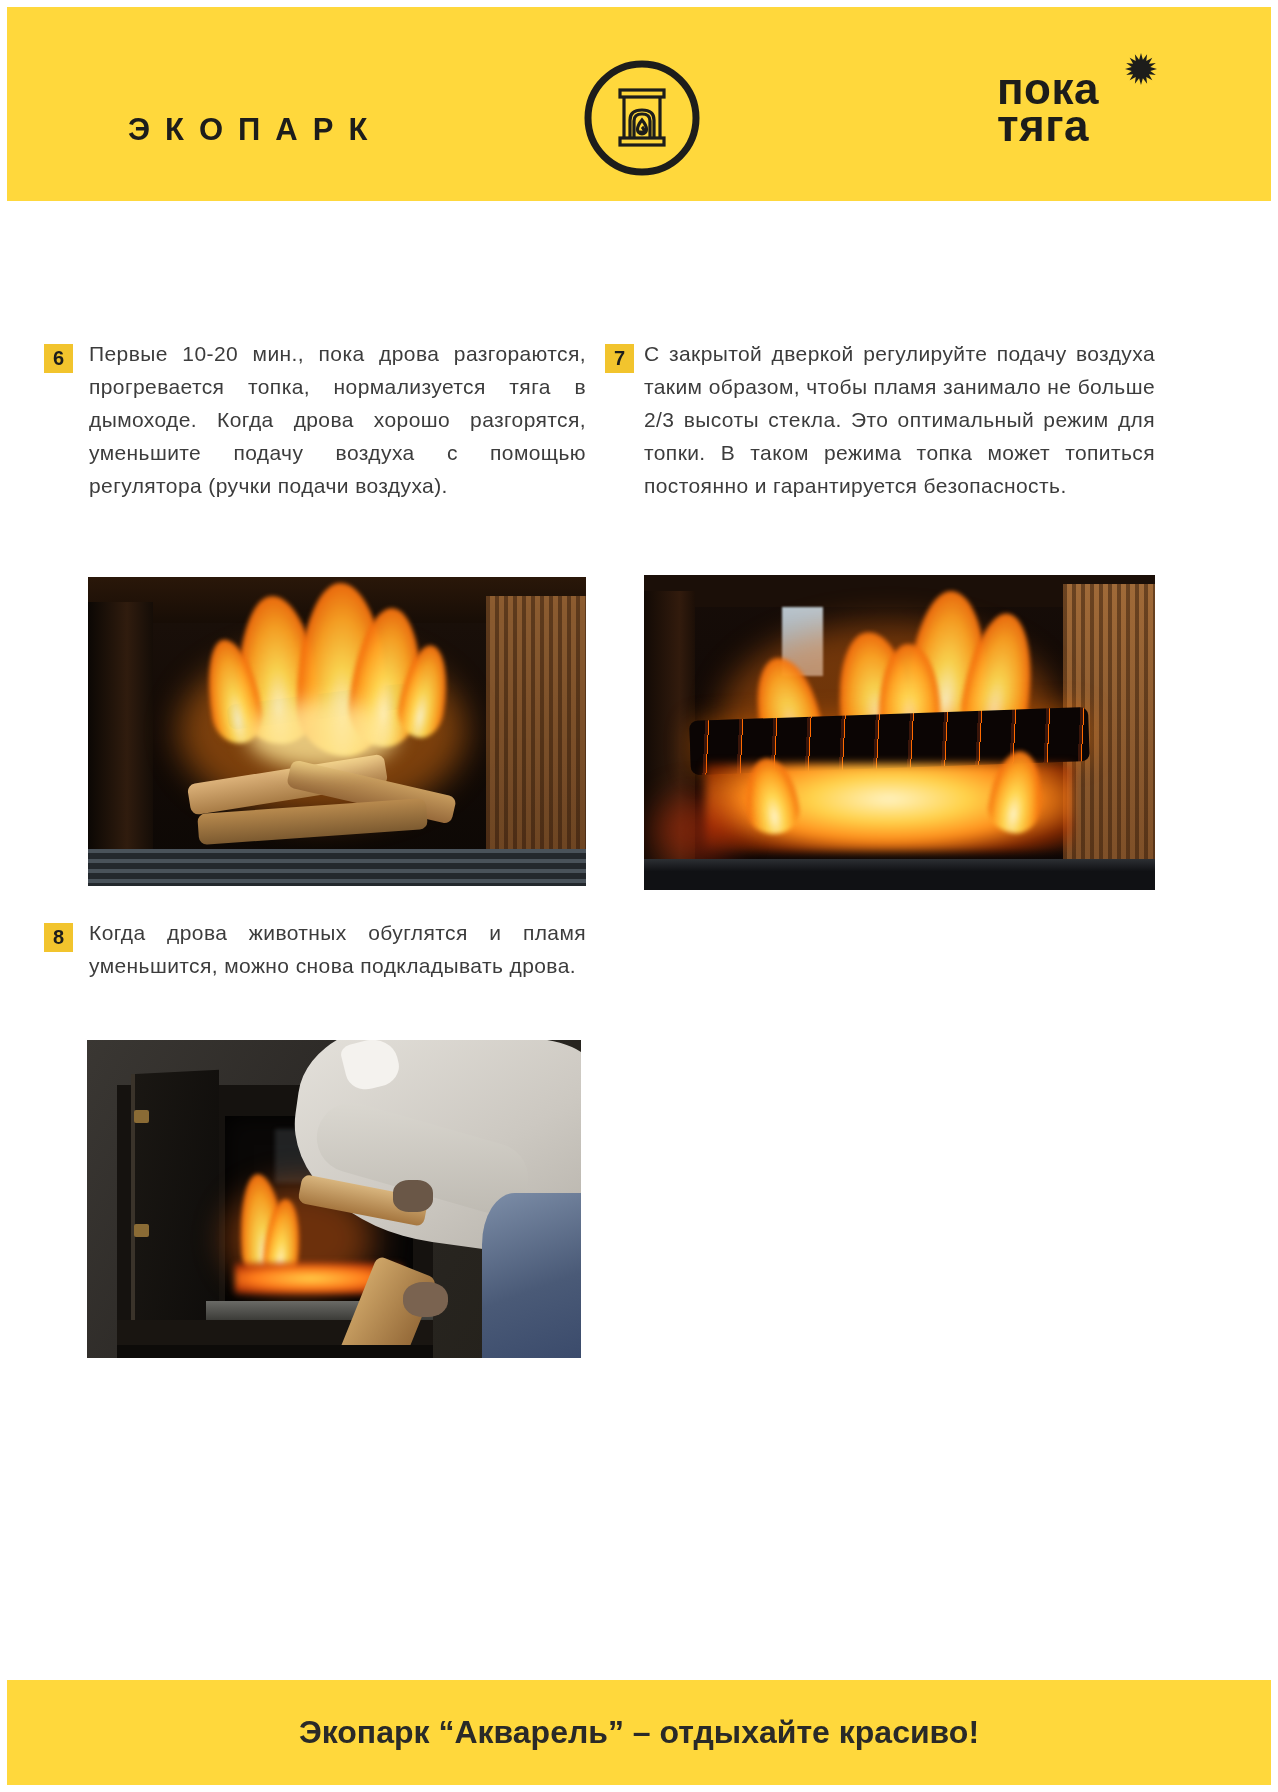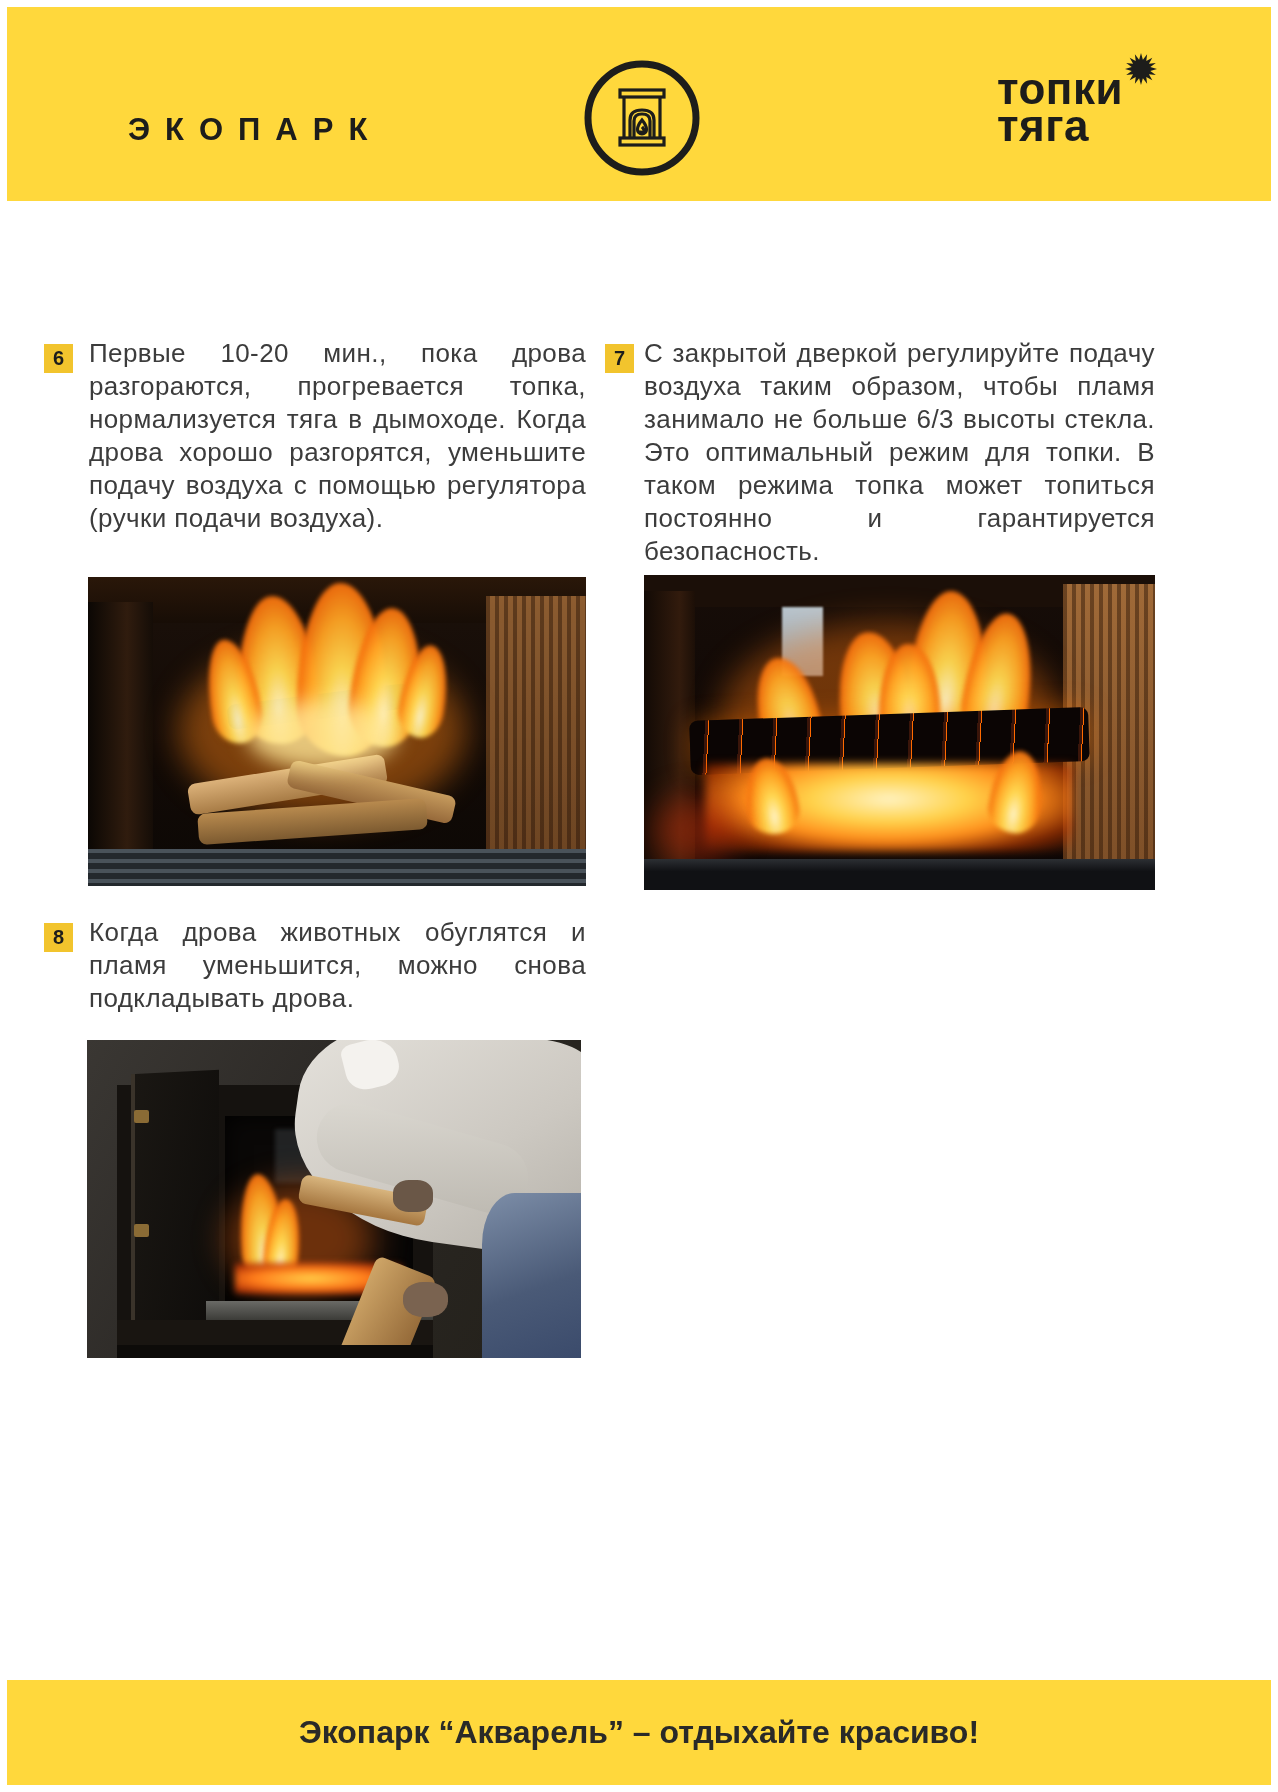--- a/index.html
+++ b/index.html
@@ -19,21 +19,21 @@
   .circle-badge{position:absolute;left:582px;top:58px;width:120px;height:120px;}
 
   .slogan{position:absolute;left:7px;top:1680px;width:1264px;height:105px;
           display:flex;align-items:center;justify-content:center;
           font-size:32px;font-weight:bold;color:#2a2a28;}
 
   
   .badge{position:absolute;width:29px;height:29px;background:#F2C42D;color:#1d1d1b;
          display:flex;align-items:center;justify-content:center;
          font-size:20px;font-weight:bold;}
-  .step-text{position:absolute;font-size:26px;line-height:33px;color:#3c3c3c;
+  .step-text{position:absolute;font-size:21px;line-height:33px;color:#3c3c3c;
              text-align:justify;letter-spacing:0.4px;}
 
   
   .photo{position:absolute;overflow:hidden;background:#120b07;
          box-shadow:inset 0 0 40px rgba(0,0,0,.55);}
   .photo *{position:absolute;}
   .fl{background:radial-gradient(ellipse at 50% 78%, #fff7cd 0%, #ffd952 26%, #ffa424 52%,
        #f26509 74%, rgba(120,30,0,0) 92%);
       border-radius:48% 52% 46% 54%/72% 70% 30% 28%;filter:blur(2px);opacity:.95;}
   .glow{border-radius:50%;filter:blur(16px);}
@@ -61,32 +61,32 @@
         <rect x="38" y="80" width="44" height="7"></rect>
         <path d="M48 80 V62 Q48 52 60 52 Q72 52 72 62 V80"></path>
         <path d="M52 80 V63 Q52 56 60 56 Q68 56 68 63 V80"></path>
         <path d="M60 62 C56.5 66 55.5 68.5 55.5 71.5 A4.5 4.5 0 0 0 64.5 71.5 C64.5 68.5 63.5 66 60 62 Z"></path>
         <path d="M58 72.5 a2 2 0 0 0 4 0 c0-1.2-.8-2.4-2-3.6"></path>
       </g>
     </svg>
   </div>
 
   <div class="logo">
-    <div>топки</div>
+    <div>пока</div>
     <div>тяга</div>
   </div>
   <svg class="ab" style="left:1124px;top:52px" width="34" height="34" viewBox="0 0 34 34">
     <polygon fill="#1d1d1b" points="17,1 18.9,7.7 23.1,2.2 22.3,9.1 28.3,5.7 24.9,11.7 31.8,10.9 26.3,15.1 33,17 26.3,18.9 31.8,23.1 24.9,22.3 28.3,28.3 22.3,24.9 23.1,31.8 18.9,26.3 17,33 15.1,26.3 10.9,31.8 11.7,24.9 5.7,28.3 9.1,22.3 2.2,23.1 7.7,18.9 1,17 7.7,15.1 2.2,10.9 9.1,11.7 5.7,5.7 11.7,9.1 10.9,2.2 15.1,7.7"></polygon>
   </svg>
 
   <div class="badge" style="left:44px;top:344px">6</div>
   <div class="step-text" style="left:89px;top:337px;width:497px">Первые 10-20 мин., пока дрова разгораются, прогревается топка, нормализуется тяга в дымоходе. Когда дрова хорошо разгорятся, уменьшите подачу воздуха с помощью регулятора (ручки подачи воздуха).</div>
 
   <div class="badge" style="left:605px;top:344px">7</div>
-  <div class="step-text" style="left:644px;top:337px;width:511px">С закрытой дверкой регулируйте подачу воздуха таким образом, чтобы пламя занимало не больше 6/3 высоты стекла. Это оптимальный режим для топки. В таком режима топка может топиться постоянно и гарантируется безопасность.</div>
+  <div class="step-text" style="left:644px;top:337px;width:511px">С закрытой дверкой регулируйте подачу воздуха таким образом, чтобы пламя занимало не больше 2/3 высоты стекла. Это оптимальный режим для топки. В таком режима топка может топиться постоянно и гарантируется безопасность.</div>
 
   <div class="photo" style="left:88px;top:577px;width:498px;height:309px">
     <div style="left:0;top:0;width:100%;height:100%;background:linear-gradient(180deg,#1c110a 0%,#120a06 55%,#0c0805 100%)"></div>
     <div style="left:0;top:0;width:100%;height:15%;background:linear-gradient(180deg,#2a1709,#170d06)"></div>
     <div style="left:0;top:8%;width:13%;height:88%;background:linear-gradient(90deg,#0b0704,#31ophy 60%,#150d07);background:linear-gradient(90deg,#0b0704,#301c0e 60%,#150d07)"></div>
     <div class="woodgrain" style="left:80%;top:6%;width:20%;height:88%;opacity:.85"></div>
     <div class="glow" style="left:18%;top:22%;width:58%;height:56%;background:rgba(255,130,20,.45)"></div>
 
     <div class="log" style="left:20%;top:62%;width:40%;height:10%;transform:rotate(-9deg);background:linear-gradient(#dcb27a,#a87c46)"></div>
     <div class="log" style="left:40%;top:65%;width:34%;height:9%;transform:rotate(13deg);background:linear-gradient(#c79c5e,#96693a)"></div>

